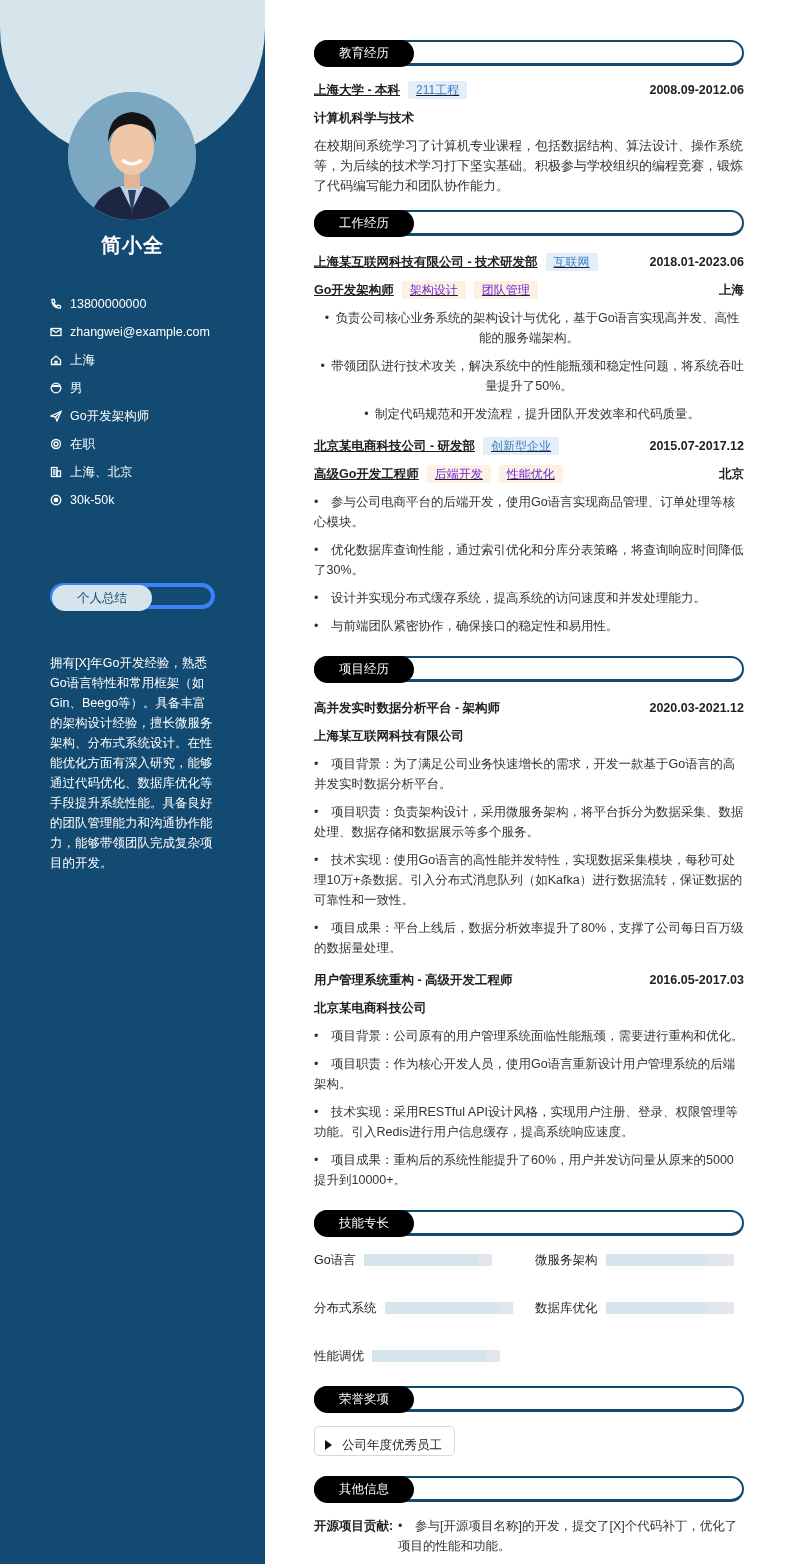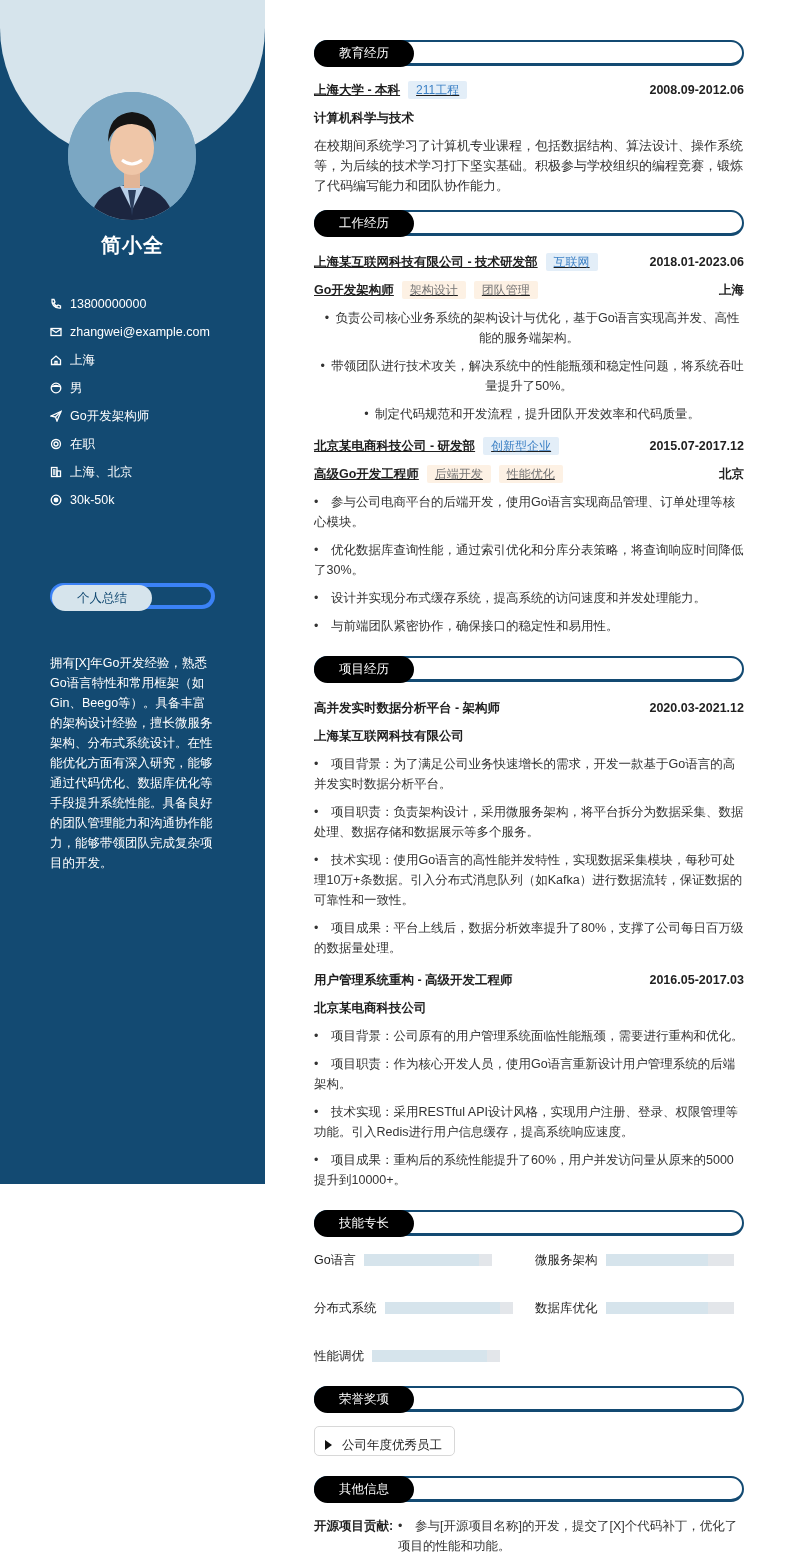--- a/index.html
+++ b/index.html
@@ -1,20 +1,20 @@
 <!DOCTYPE html>
 <html><head>
 <meta charset="utf-8">
 <style>
   * { box-sizing: border-box; margin: 0; padding: 0; }
   html, body { width: 794px; height: 1564px; overflow: hidden; background: #ffffff; }
   body { font-family: "Liberation Sans", "DejaVu Sans", sans-serif; color: #1f1f1f; position: relative; }
 
   
-  .sidebar { position: absolute; left: 0; top: 0; width: 265px; height: 1184px; background: #134a72; overflow: hidden; }
+  .sidebar { position: absolute; left: 0; top: 0; width: 265px; height: 1564px; background: #134a72; overflow: hidden; }
   .sidebar .bubble { position: absolute; left: 0; top: -240px; width: 265px; height: 400px; background: #d6e4ec; border-radius: 0 0 132px 132px; }
   .avatar { position: absolute; left: 68px; top: 92px; width: 128px; height: 128px; border-radius: 50%; background: #7aa6c2; overflow: hidden; }
   .name { position: absolute; left: 0; top: 232px; width: 265px; text-align: center; color: #ffffff; font-size: 20px; font-weight: bold; letter-spacing: 1px; }
 
   .contacts { position: absolute; left: 50px; top: 290px; width: 200px; }
   .contact { display: flex; align-items: center; height: 28px; color: #ffffff; font-size: 12.5px; }
   .contact .ic { width: 12px; height: 12px; margin-right: 8px; display: inline-flex; align-items: center; justify-content: center; }
   .contact .ic svg { width: 12px; height: 12px; stroke: #ffffff; fill: none; stroke-width: 1.3; }
 
   .summary-head { position: absolute; left: 50px; top: 583px; width: 165px; height: 26px; border: 4px solid #3b82f6; border-radius: 13px; }
@@ -23,21 +23,21 @@
 
   
   .main { position: absolute; left: 314px; top: 0; width: 430px; }
   .sec-head { position: relative; height: 26px; border: 2px solid #134a72; border-bottom-width: 3px; border-radius: 14px; margin-top: 40px; }
   .sec-head .pill { position: absolute; left: -2px; top: -2px; height: 27px; width: 100px; background: #000000; border-radius: 14px; color: #ffffff; font-size: 12.5px; line-height: 26px; text-align: center; }
 
   .row { display: flex; justify-content: space-between; align-items: center; height: 28px; font-size: 12.5px; font-weight: bold; }
   .row .left { display: flex; align-items: flex-end; text-decoration: underline; }
   .tag { display: inline-block; font-weight: normal; font-size: 12px; padding: 1px 8px; margin-left: 8px; border-radius: 2px; line-height: 16px; }
   .tag.blue { background: #e3eef8; color: #3a7fc4; }
-  .tag.orange { background: #fdf1e4; color: #737373; }
+  .tag.orange { background: #fdf1e4; color: #6d28d9; }
   .para { font-size: 13px; line-height: 20px; color: #333; }
   ul.bullets { list-style: none; }
   ul.bullets li { font-size: 12.5px; line-height: 20px; color: #333; margin-bottom: 8px; position: relative; padding-left: 0; text-indent: 0; }
   ul.bullets li .dot { display: inline-block; width: 17px; color: #333; }
 
   .skills { display: grid; grid-template-columns: 221px 209px; row-gap: 16px; margin-top: 8px; }
   .skill { display: flex; align-items: center; height: 32px; font-size: 12.5px; }
   .skill .bar { height: 12px; width: 128px; margin-left: 8px; background: #e3e6ea; position: relative; }
   .skill .bar .fill { position: absolute; left: 0; top: 0; height: 12px; background: #d6e4ec; }
 

